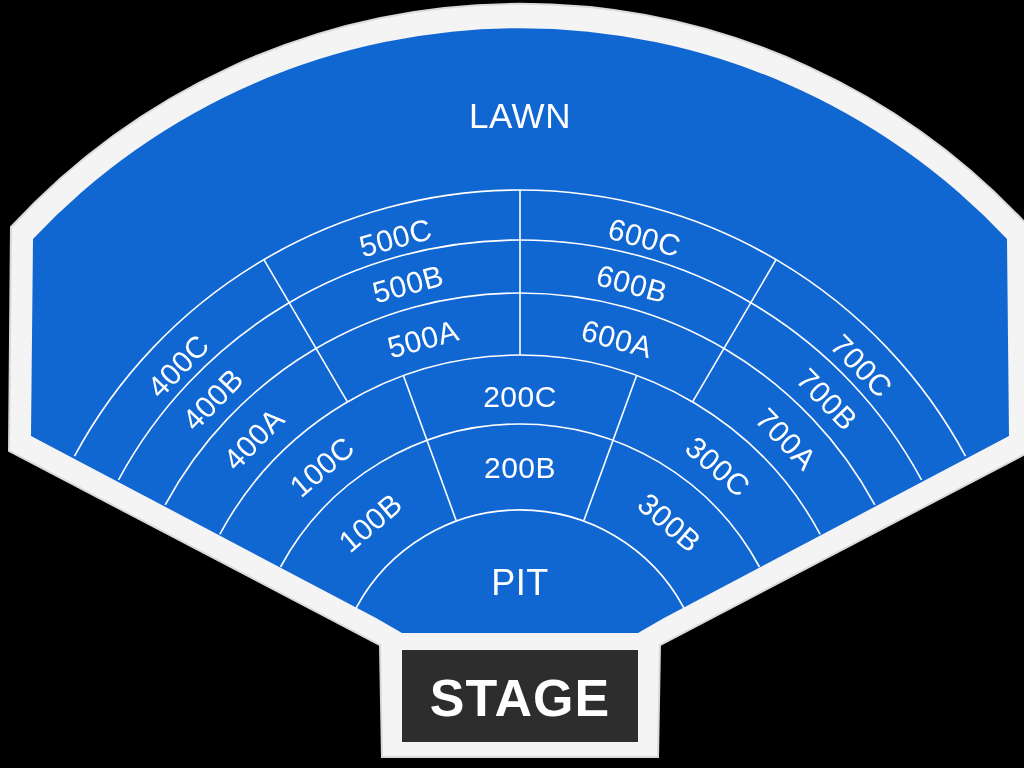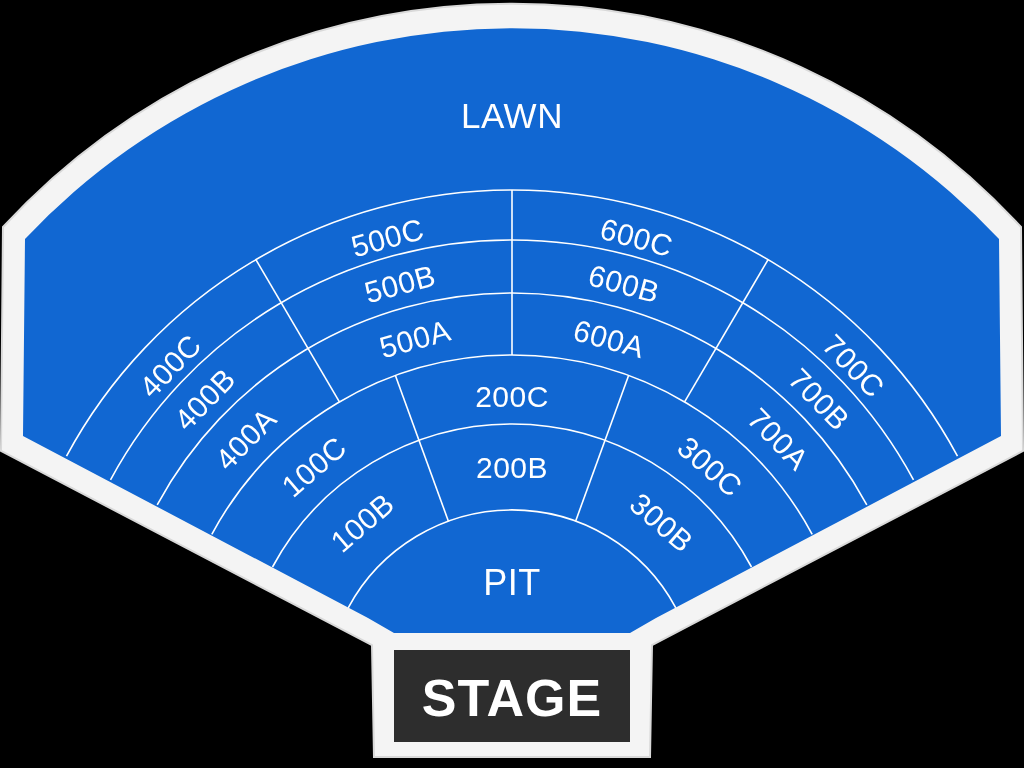--- a/index.html
+++ b/index.html
@@ -8,20 +8,21 @@
     width: 1024px;
     height: 768px;
     background: #000000;
     overflow: hidden;
     font-family: "Liberation Sans", sans-serif;
   }
   #stage-wrap {
     position: relative;
     width: 856px;
     height: 768px;
+    margin-left: 8px;
   }
   svg { display: block; }
   .sec-label {
     fill: #ffffff;
     letter-spacing: 0.5px;
     cursor: pointer;
   }
   .stage-text {
     fill: #ffffff;
     font-weight: bold;

